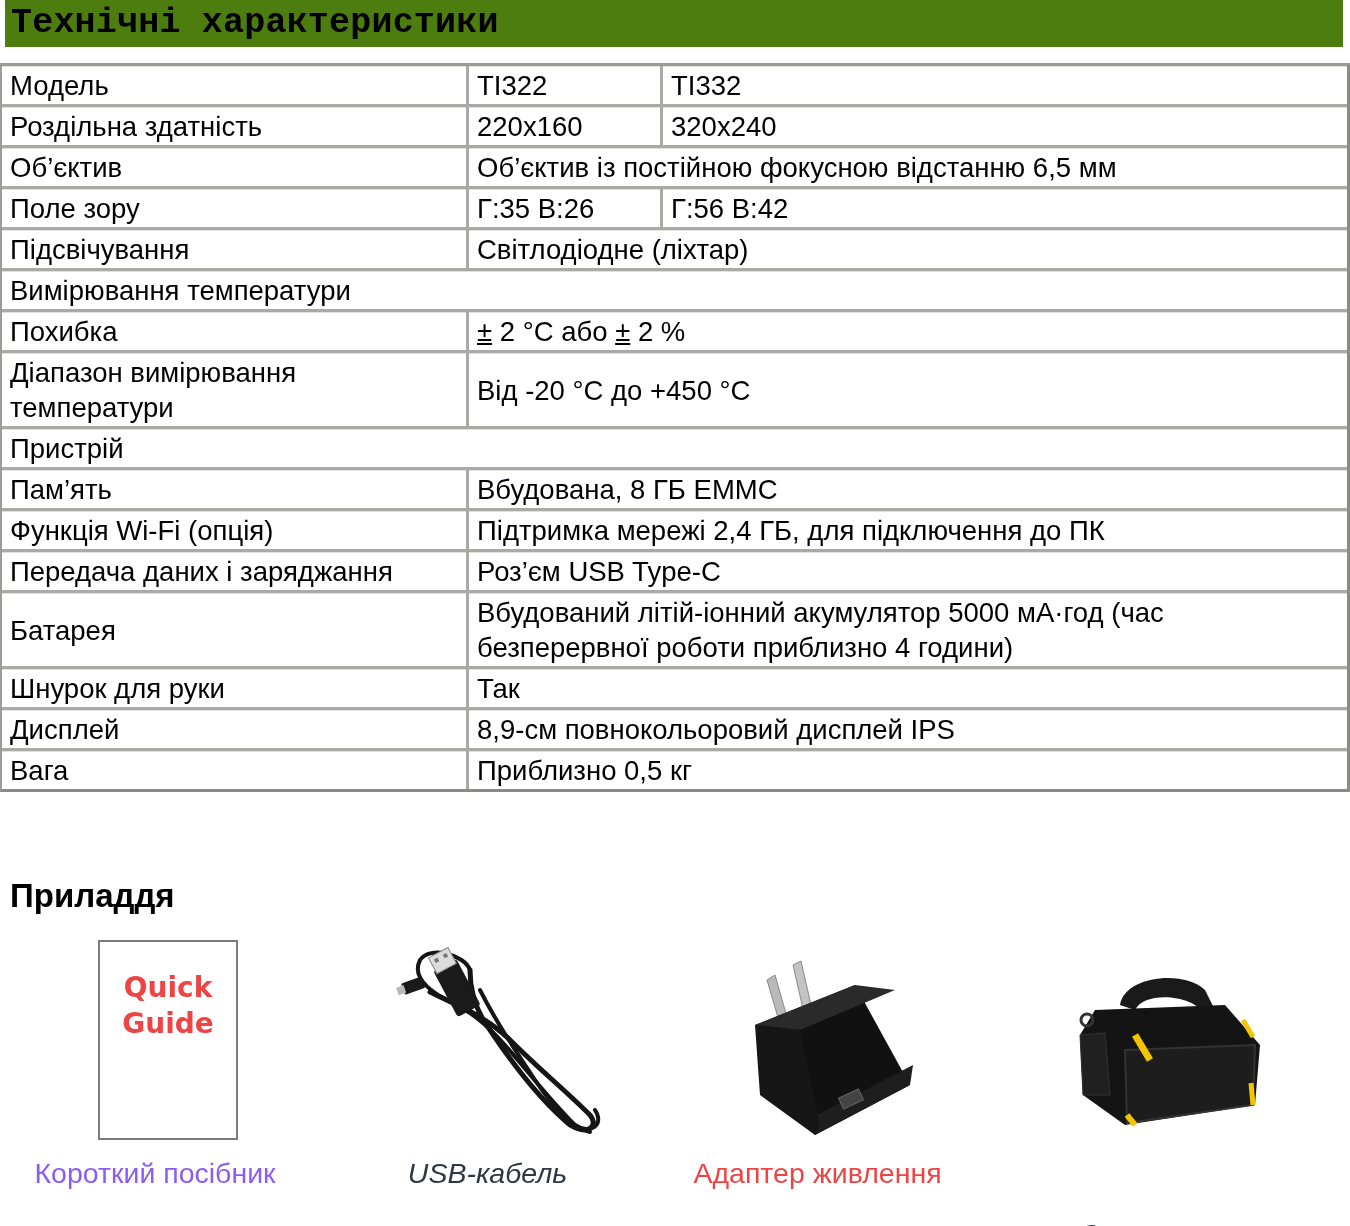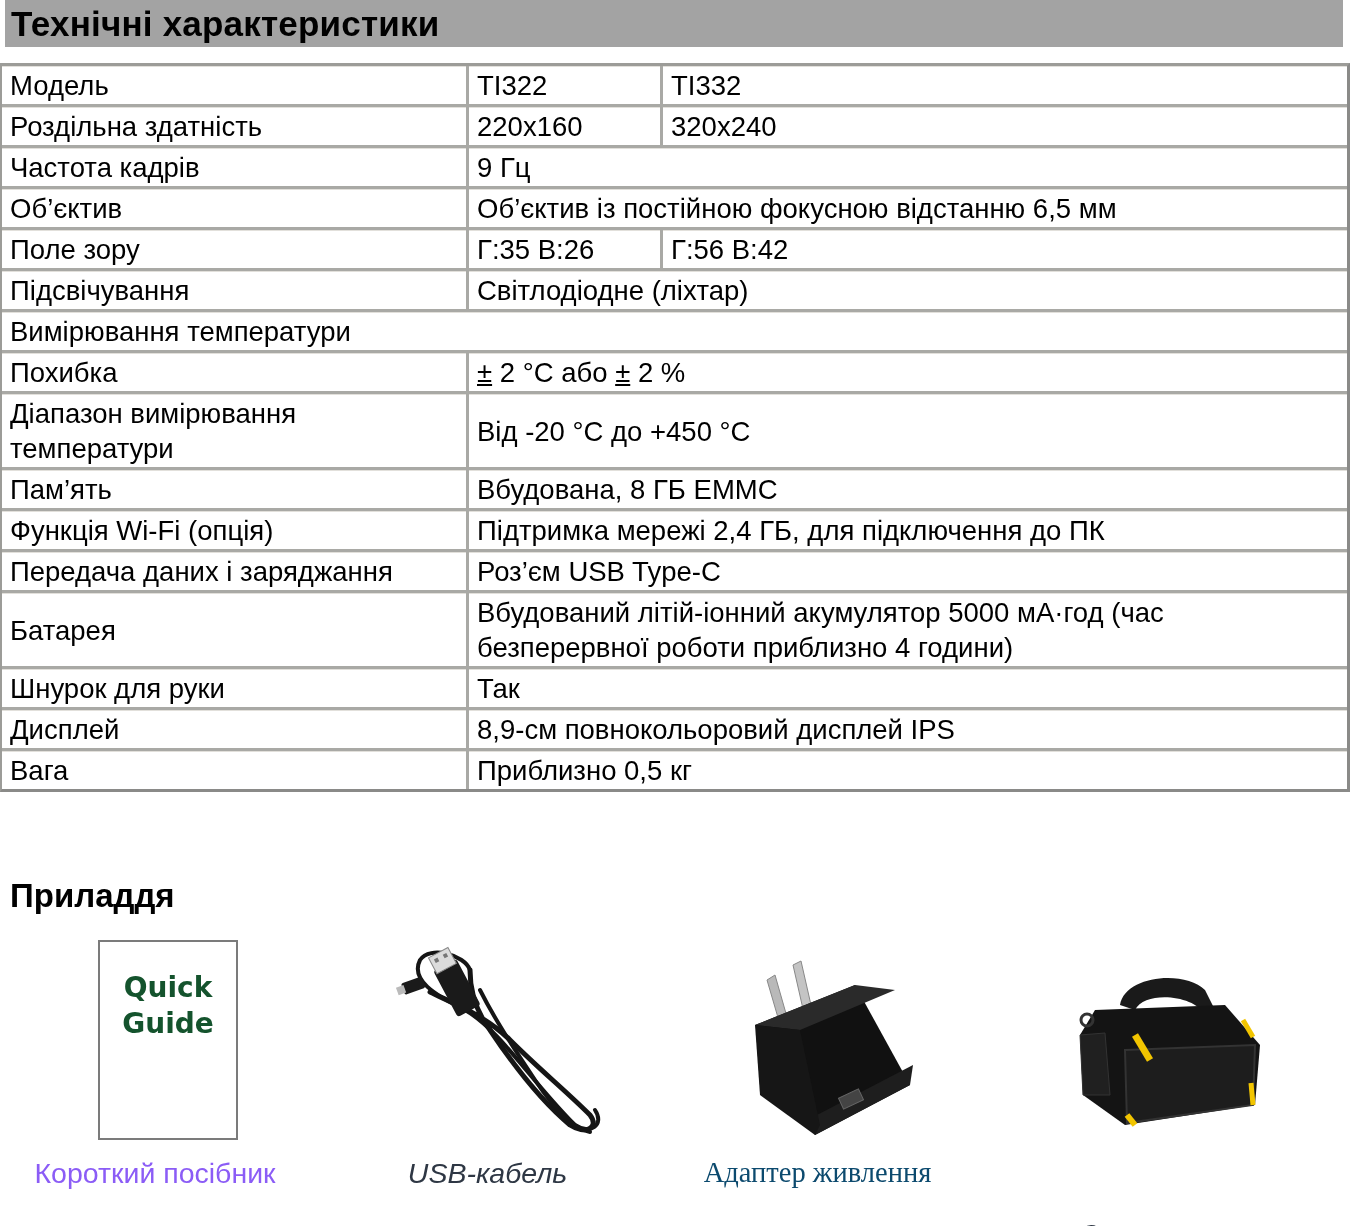--- a/index.html
+++ b/index.html
@@ -2,21 +2,22 @@
 <html><head>
 <meta charset="utf-8">
 <style>
   html, body { margin: 0; padding: 0; background: #ffffff; }
   body {
     width: 1350px; height: 1226px; position: relative; overflow: hidden;
     font-family: "Liberation Sans", sans-serif; color: #000;
   }
   .title-bar {
     position: absolute; left: 5px; top: 0; width: 1338px; height: 47px;
-    background: #a3a3a3;
+    background: #4d7c0f;
+    font-family: Liberation Mono, monospace;
   }
   .title-bar h1 {
     margin: 0; padding-left: 6px; font-size: 35px; font-weight: bold;
     line-height: 47px; letter-spacing: 0.2px;
   }
   table.specs {
     position: absolute; left: 0; top: 63px; width: 1350px;
     border-collapse: separate; border-spacing: 0;
     border-top: 3px solid #9c9c98; border-left: 2px solid #9c9c98;
     border-right: 3px solid #8a8a88; border-bottom: 3px solid #8a8a88;
@@ -39,21 +40,21 @@
     position: absolute; left: 10px; top: 877px; font-size: 33px; font-weight: bold; margin: 0;
   }
   .acc-item { position: absolute; text-align: center; }
   .acc-label { position: absolute; font-size: 28.5px; line-height: 36px; text-align: center; }
   .guide-box {
     position: absolute; left: 98px; top: 940px; width: 140px; height: 200px;
     border: 2px solid #7b7b7b; background: #fff; box-sizing: border-box;
   }
   .guide-box .gtext {
     margin-top: 28px; font-family: "DejaVu Sans", sans-serif; font-weight: bold;
-    font-size: 28px; line-height: 36px; text-align: center; color: #14532d;
+    font-size: 28px; line-height: 36px; text-align: center; color: #ef4444;
   }
 </style>
 </head>
 <body>
 
 <div class="title-bar">
   <h1>Технічні характеристики</h1>
 </div>
 
 <table class="specs">
@@ -67,24 +68,20 @@
       <td>Модель</td>
       <td>TI322</td>
       <td class="last">TI332</td>
     </tr>
     <tr style="height:40px">
       <td>Роздільна здатність</td>
       <td>220x160</td>
       <td class="last">320x240</td>
     </tr>
     <tr style="height:40px">
-      <td>Частота кадрів</td>
-      <td class="last" colspan="2">9 Гц</td>
-    </tr>
-    <tr style="height:40px">
       <td>Об’єктив</td>
       <td class="last" colspan="2">Об’єктив із постійною фокусною відстанню 6,5 мм</td>
     </tr>
     <tr style="height:40px">
       <td>Поле зору</td>
       <td>Г:35 В:26</td>
       <td class="last">Г:56 В:42</td>
     </tr>
     <tr style="height:40px">
       <td>Підсвічування</td>
@@ -93,20 +90,23 @@
     <tr style="height:40px">
       <td class="last" colspan="3">Вимірювання температури</td>
     </tr>
     <tr style="height:40px">
       <td>Похибка</td>
       <td class="last" colspan="2"><span class="pm">±</span><span> 2 °C або </span><span class="pm">±</span><span> 2 %</span></td>
     </tr>
     <tr style="height:75px">
       <td class="wrap" style="padding-right:120px">Діапазон вимірювання температури</td>
       <td class="last" colspan="2">Від -20 °C до +450 °C</td>
+    </tr>
+    <tr style="height:40px">
+      <td class="last" colspan="3">Пристрій</td>
     </tr>
     <tr style="height:40px">
       <td>Пам’ять</td>
       <td class="last" colspan="2">Вбудована, 8 ГБ EMMC</td>
     </tr>
     <tr style="height:40px">
       <td>Функція Wi-Fi (опція)</td>
       <td class="last" colspan="2">Підтримка мережі 2,4 ГБ, для підключення до ПК</td>
     </tr>
     <tr style="height:40px">
@@ -163,21 +163,21 @@
 
 <svg class="acc-item" style="left:745px; top:945px;" width="185" height="195" viewBox="0 0 185 195">
   <polygon points="22,35 30,30 42,72 34,76" fill="#b9b9b9" stroke="#888" stroke-width="1"></polygon>
   <polygon points="48,20 56,16 66,60 58,64" fill="#c4c4c4" stroke="#888" stroke-width="1"></polygon>
   <polygon points="10,80 110,40 165,140 70,190" fill="#111"></polygon>
   <polygon points="10,80 110,40 150,45 55,85" fill="#2a2a2a"></polygon>
   <polygon points="70,190 165,140 168,120 72,170" fill="#1e1e1e"></polygon>
   <polygon points="10,80 55,85 75,180 70,190 15,150" fill="#161616"></polygon>
   <rect x="95" y="148" width="22" height="12" transform="rotate(-25 106 154)" fill="#444" stroke="#666" stroke-width="1"></rect>
 </svg>
-<div class="acc-label" style="left:670px; top:1155px; width:295px; color:#0c4a6e;font-family:Liberation Serif, serif;">Адаптер живлення</div>
+<div class="acc-label" style="left:670px; top:1155px; width:295px; color:#ef4444;">Адаптер живлення</div>
 
 <svg class="acc-item" style="left:1065px; top:965px;" width="200" height="165" viewBox="0 0 200 165">
   <path d="M55 40 C 60 10, 120 5, 140 25 L 150 45 L 140 50 C 130 30, 80 25, 70 45 Z" fill="#1a1a1a"></path>
   <path d="M30 45 L 160 40 L 195 80 L 190 140 L 60 160 L 18 130 L 15 70 Z" fill="#141414"></path>
   <path d="M60 85 L 190 80 L 188 140 L 62 158 Z" fill="#1d1d1d" stroke="#333" stroke-width="2"></path>
   <path d="M15 70 L 40 68 L 45 130 L 18 130 Z" fill="#202020" stroke="#333" stroke-width="1"></path>
   <path d="M70 70 L 85 95" stroke="#f2c500" stroke-width="7"></path>
   <path d="M178 55 L 188 72" stroke="#f2c500" stroke-width="5"></path>
   <path d="M62 150 L 70 160" stroke="#f2c500" stroke-width="6"></path>
   <path d="M186 118 L 188 140" stroke="#f2c500" stroke-width="5"></path>

